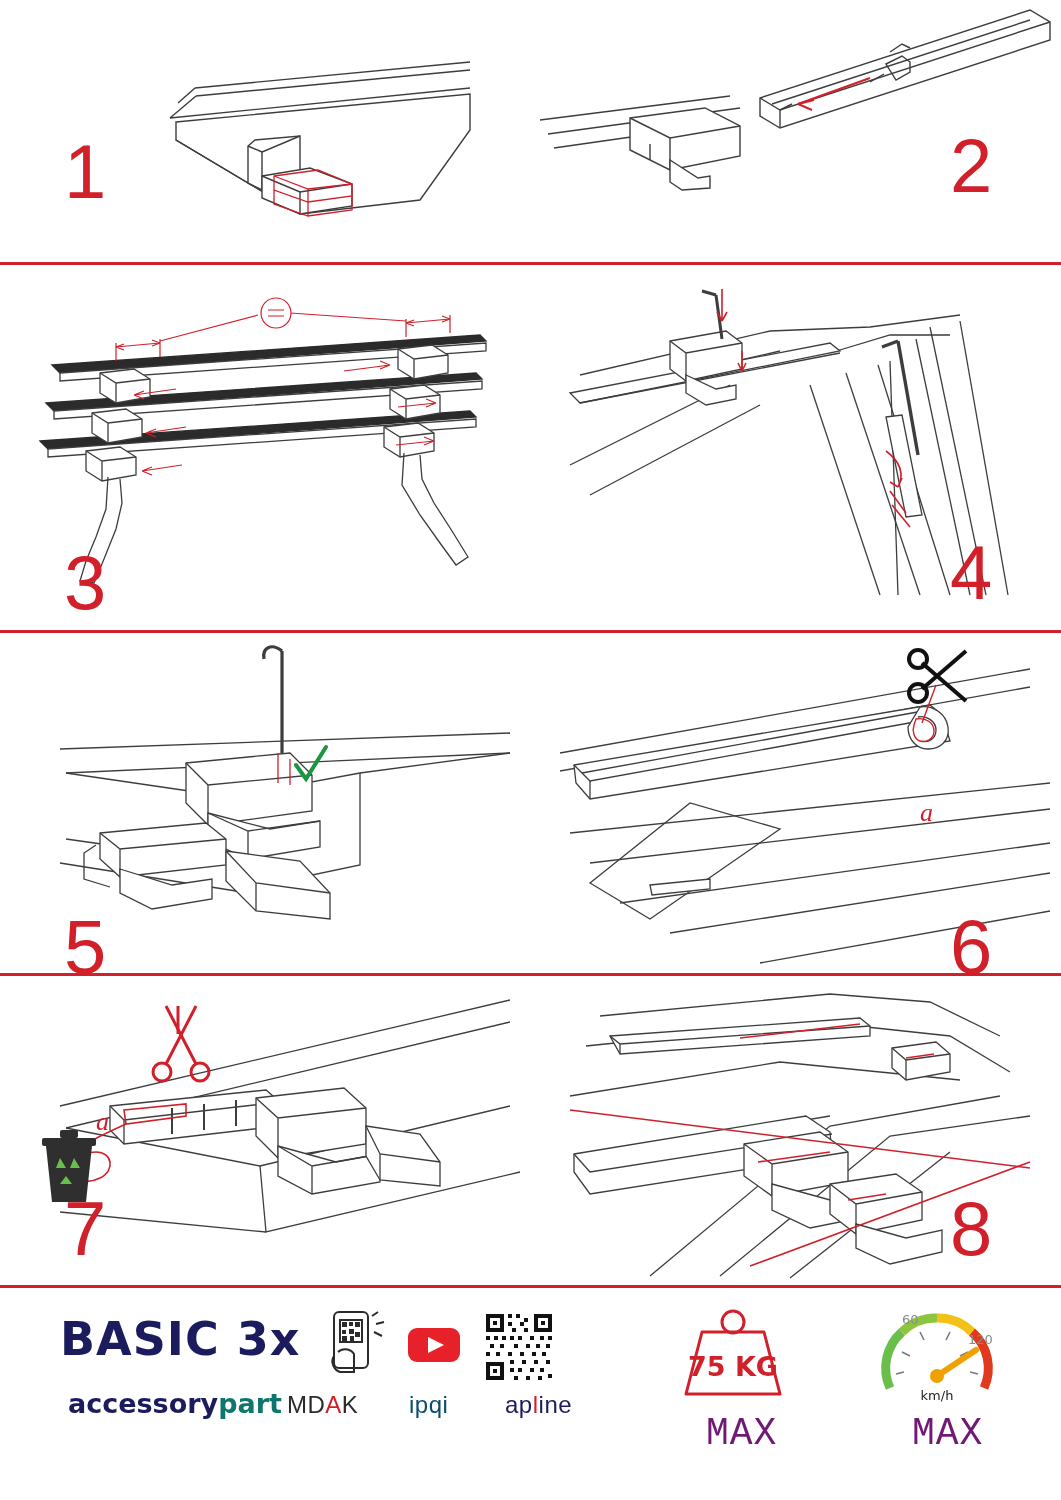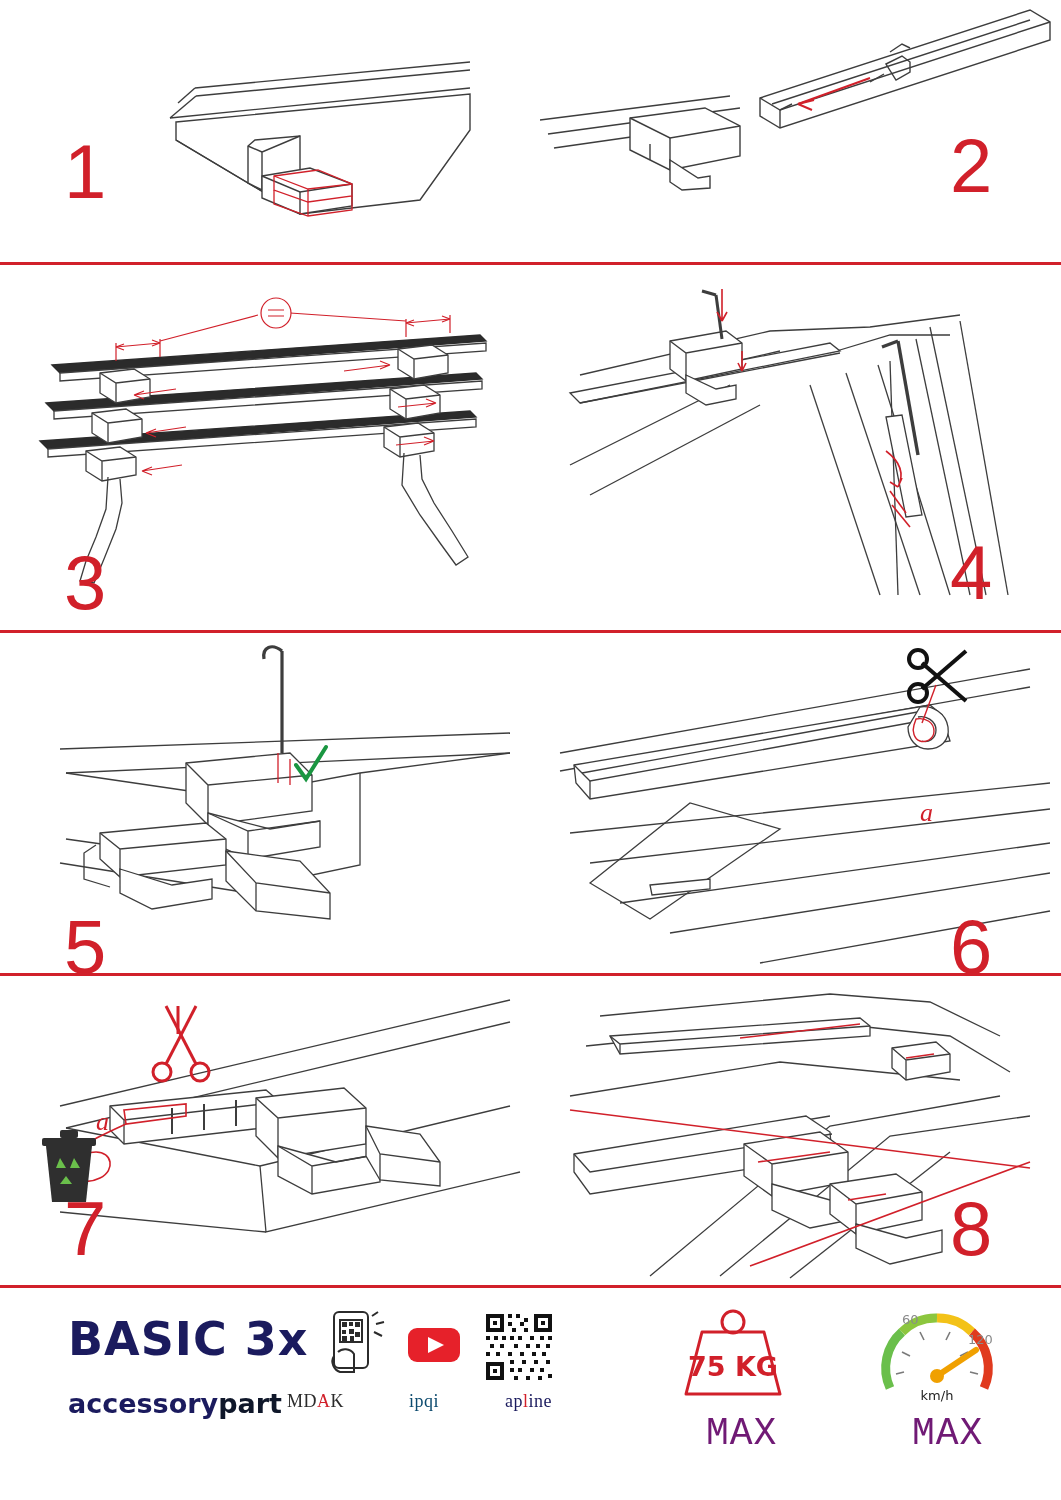--- a/index.html
+++ b/index.html
@@ -55,47 +55,47 @@
   
   .footer {
     position: absolute;
     left: 0;
     top: 1290px;
     width: 1061px;
     height: 210px;
   }
   .brand-basic {
     position: absolute;
-    left: 68px;
+    left: 60px;
     top: 22px;
     font-size: 46px;
     font-weight: bold;
     letter-spacing: 1px;
     color: #1b1b5e;
     font-family: "DejaVu Sans", sans-serif;
   }
   .brand-basic .x {
     color: #1b1b5e;
   }
   .brand-accessory {
     position: absolute;
     left: 68px;
     top: 98px;
     font-size: 27px;
     font-weight: bold;
     color: #1b1b5e;
     font-family: "DejaVu Sans", sans-serif;
   }
   .brand-accessory .part {
-    color: #0f172a;
+    color: #0f766e;
   }
   .mini-brand {
     position: absolute;
-    font-size: 18px;
-    font-family: Liberation Serif, serif;
+    font-size: 24px;
+    font-family: Liberation Sans, sans-serif;
     letter-spacing: 0.5px;
   }
   .mdak { left: 287px; top: 101px; color: #2b2b2b; }
   .mdak .a { color: #d1202a; }
   .ipqi { left: 409px; top: 101px; color: #0c4a6e; }
   .apline { left: 505px; top: 101px; color: #1b1b5e; }
   .apline .l { color: #d1202a; }
   .max-label {
     position: absolute;
     font-size: 38px;

